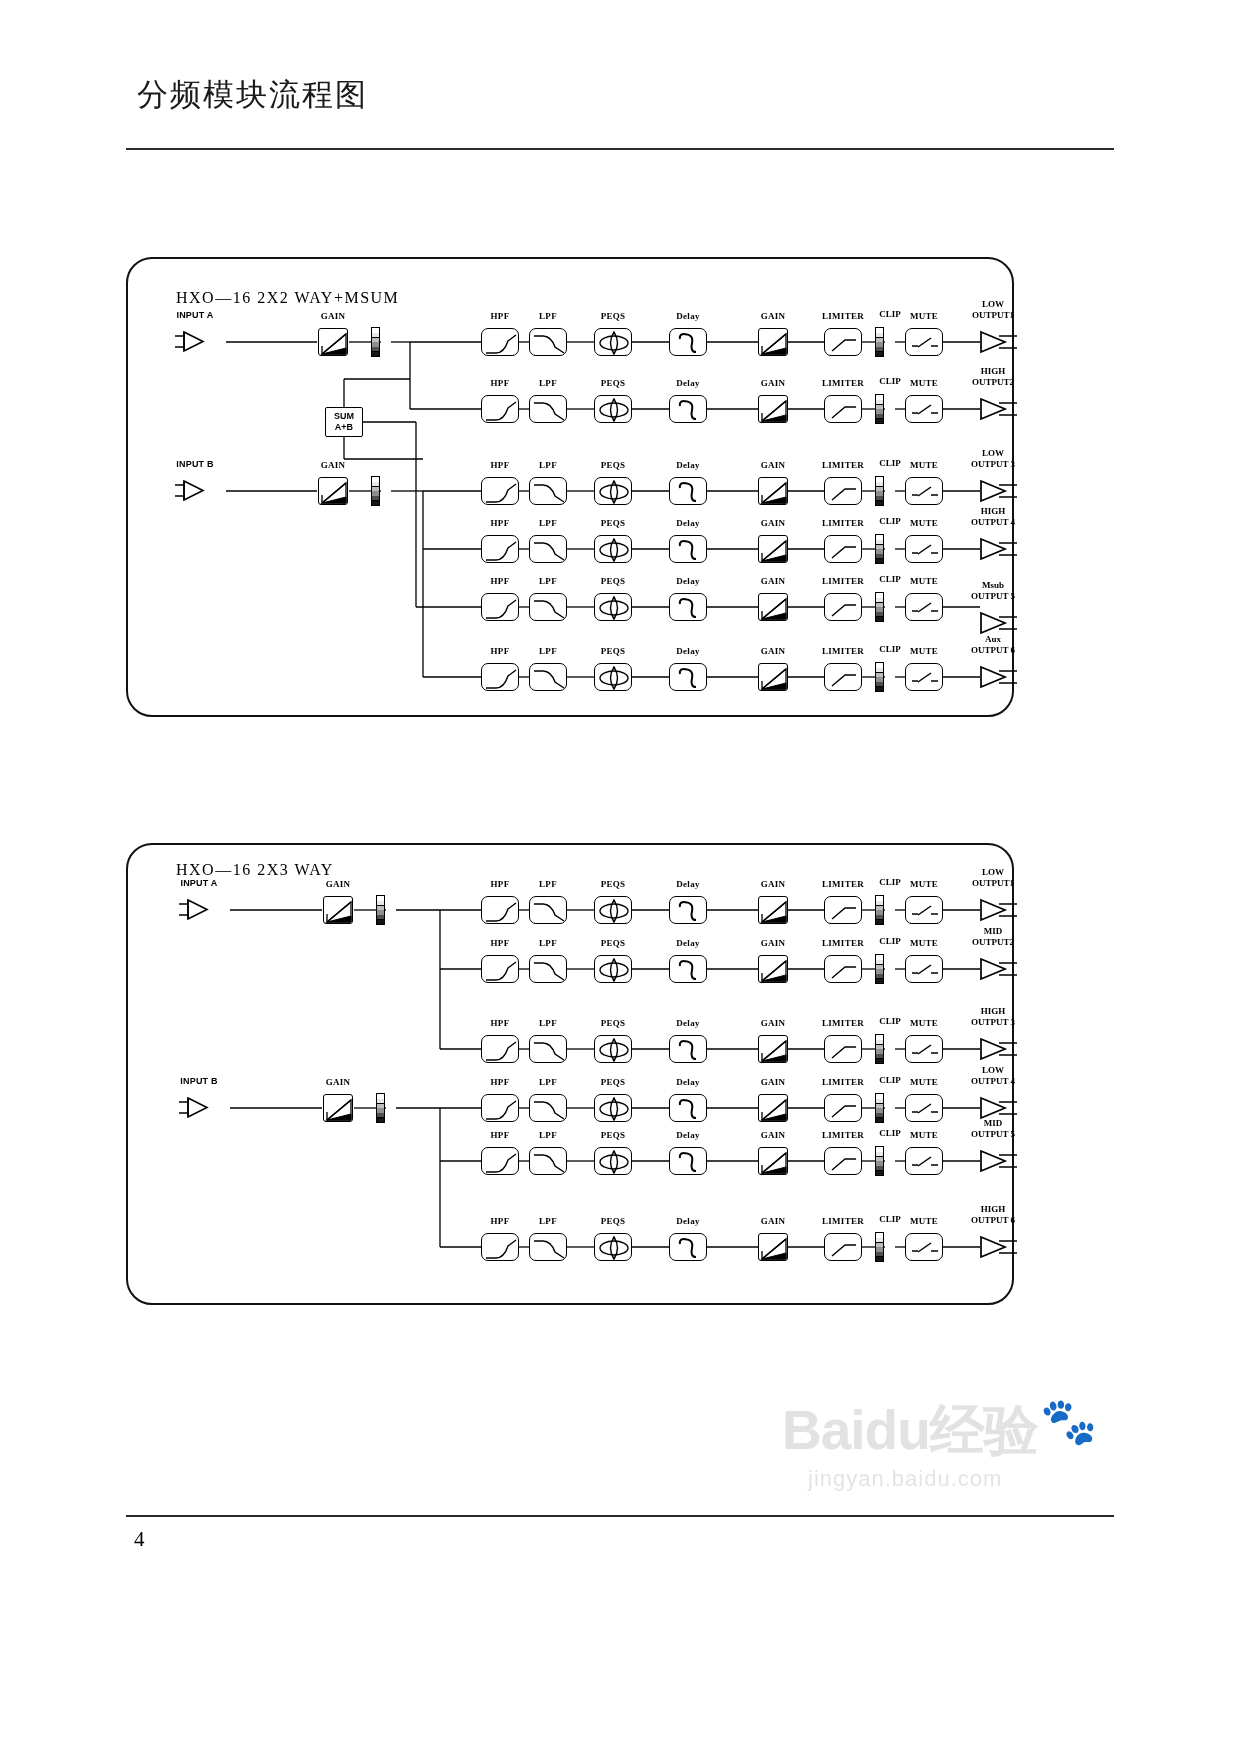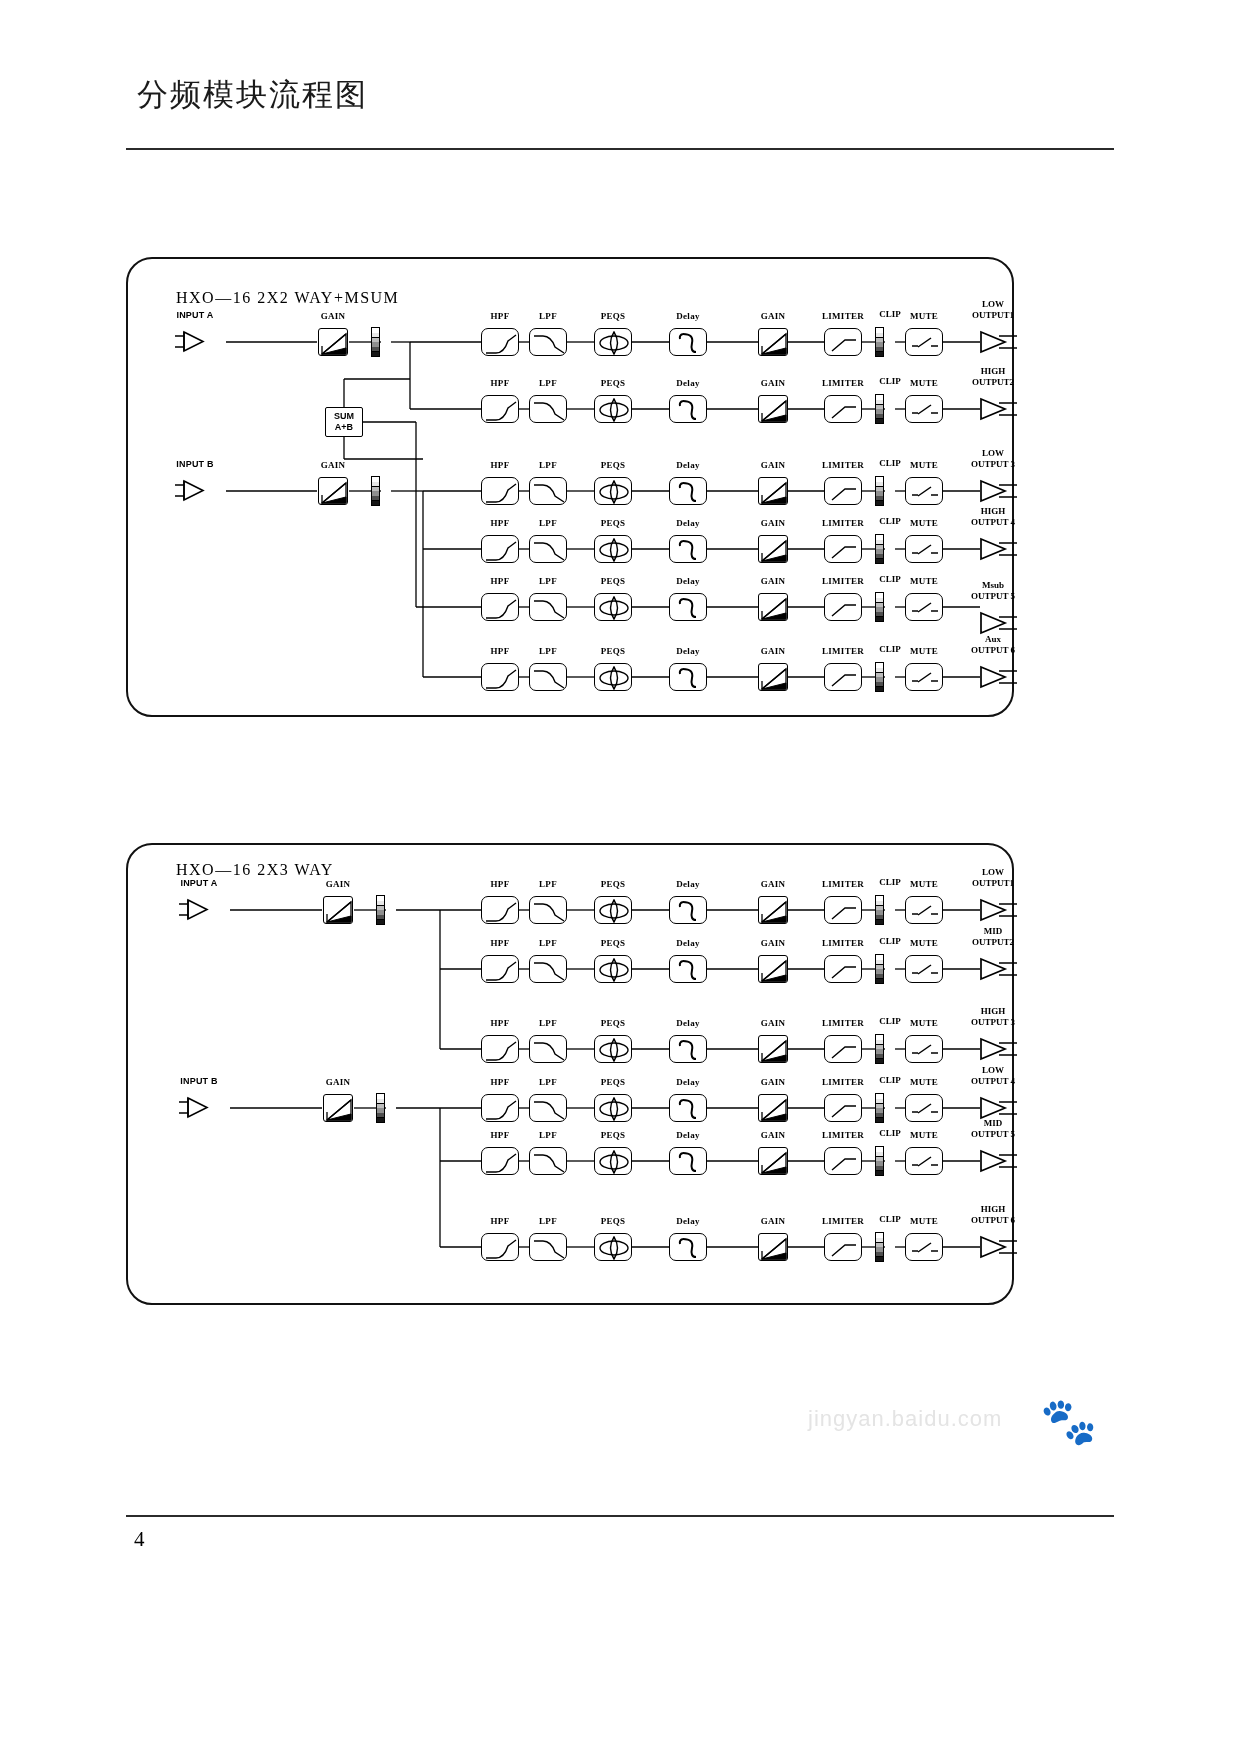--- a/index.html
+++ b/index.html
@@ -1398,14 +1398,15 @@
           <path d="M20 7 L38 7 M20 19 L38 19" stroke="#000" stroke-width="1.6" fill="none"></path>
         </svg></div>
     </div>
   </div>
 
 <div class="footer-rule"></div>
 <div class="page-number">4</div>
 
 <div class="watermark">
   <div class="wm-paw">🐾</div>
+  <div class="wm-main">Baidu经验</div>
   <div class="wm-sub">jingyan.baidu.com</div>
 </div>
 
 </body></html>

